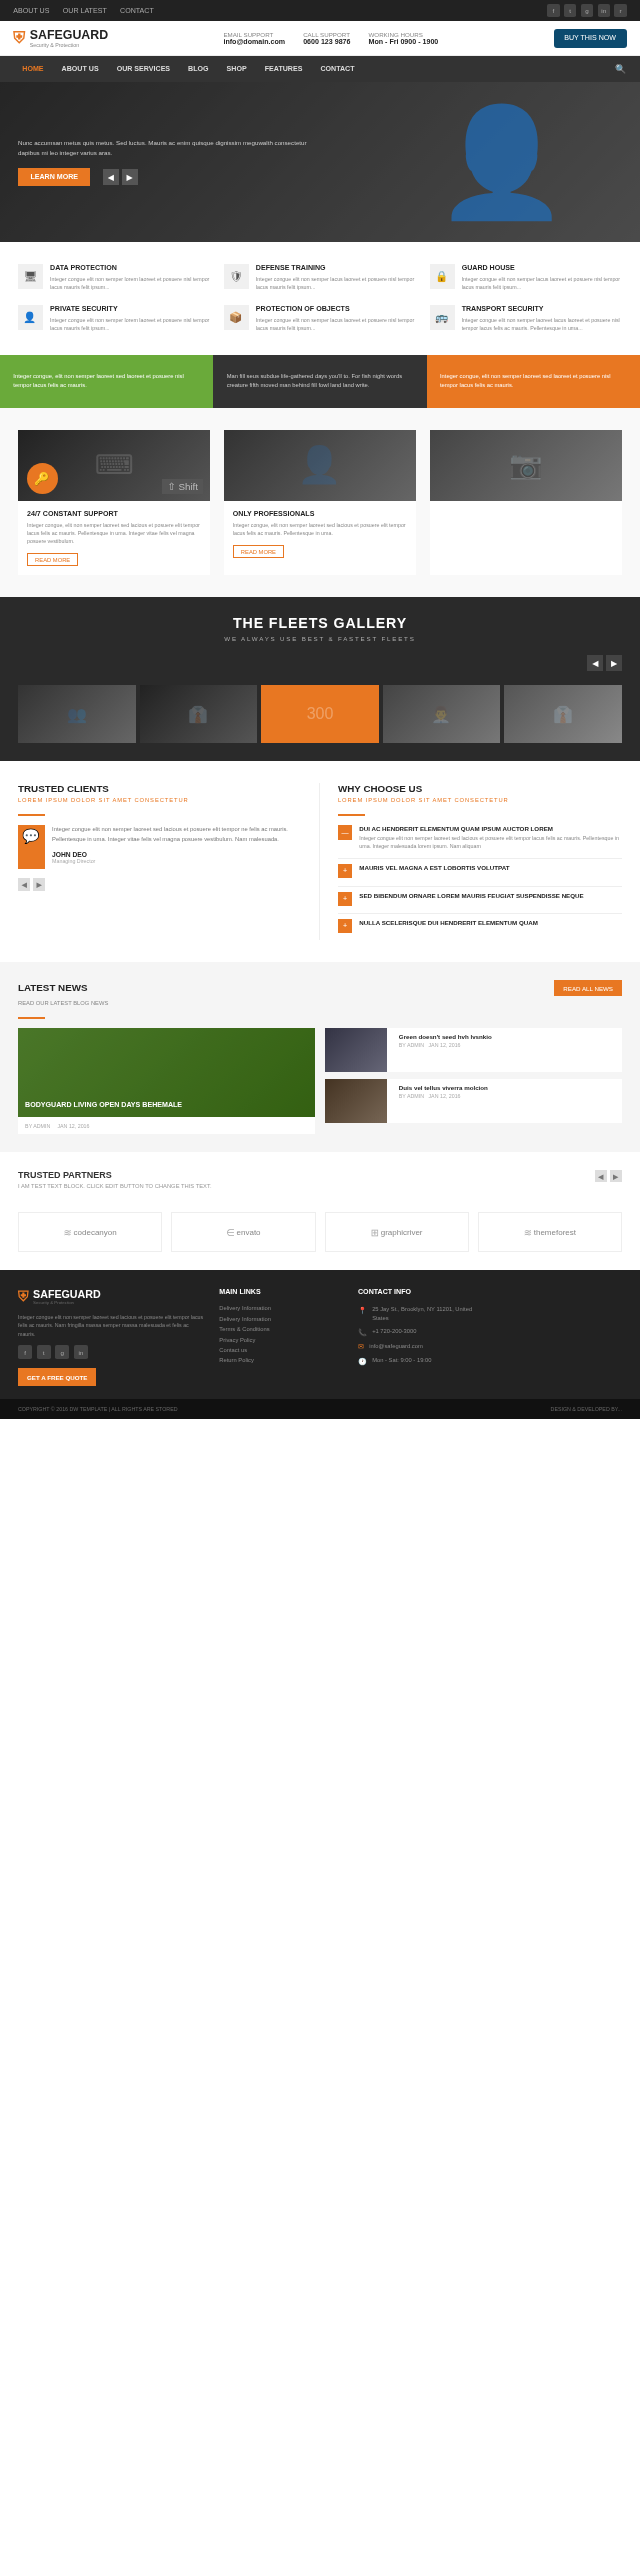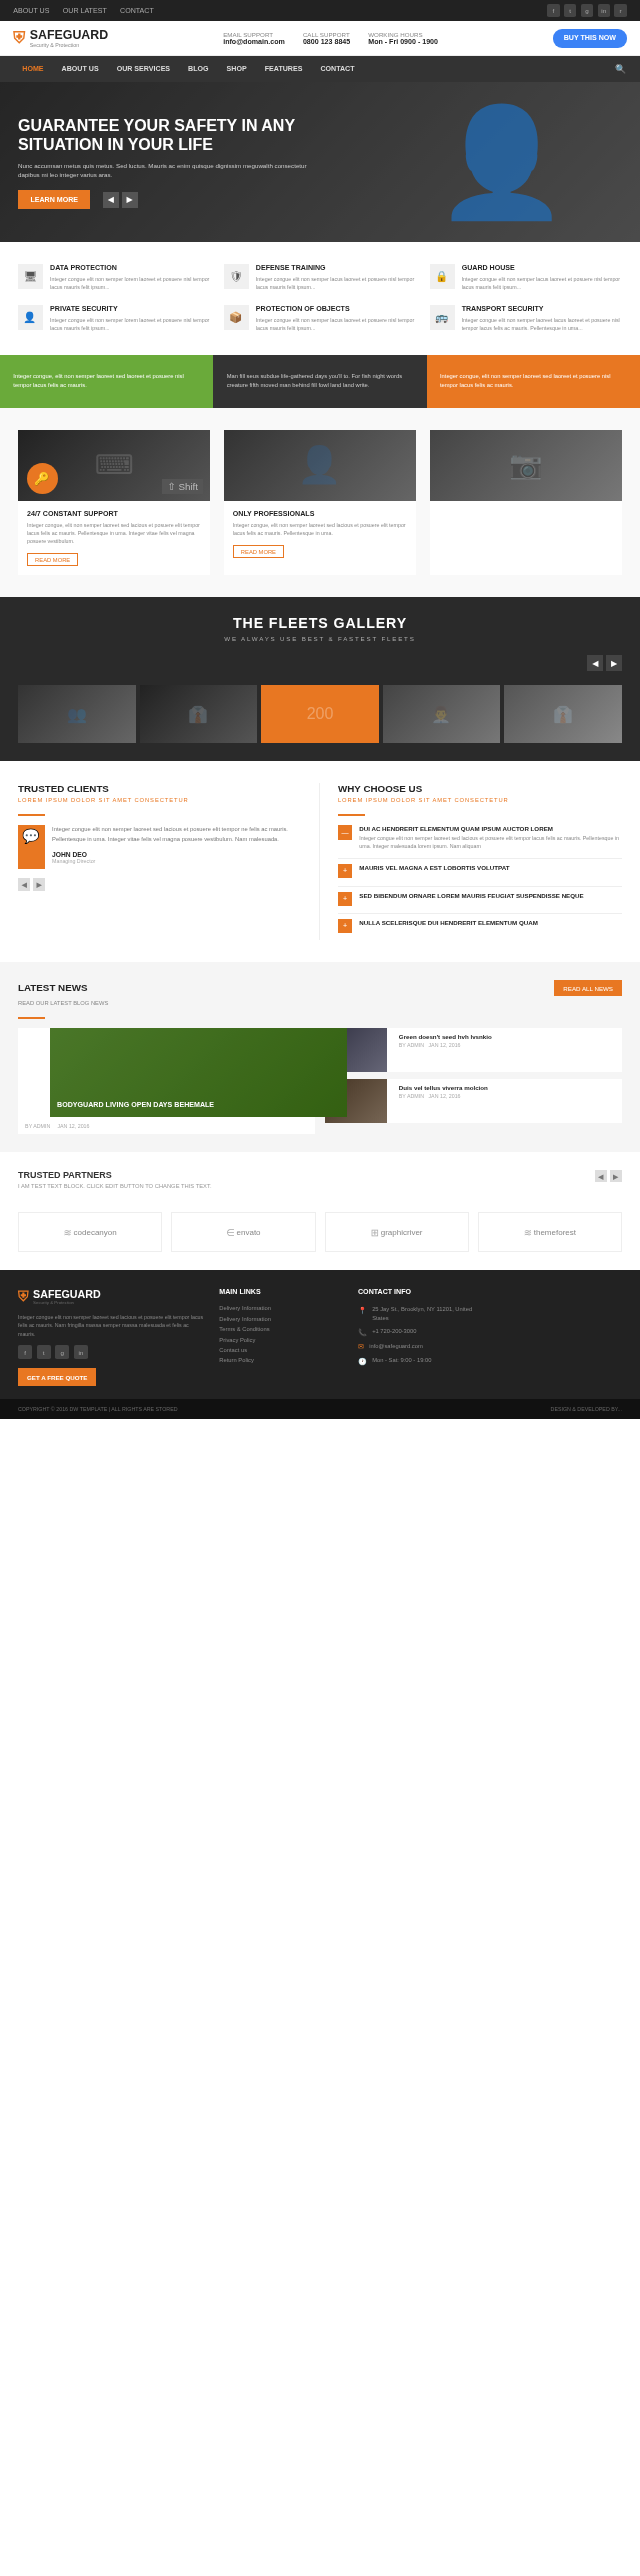--- a/index.html
+++ b/index.html
@@ -13,21 +13,21 @@
 
     
     .header { background: #fff; display: flex; justify-content: space-between; align-items: center; padding: 7.1px 13.3px; border-bottom: 0.9px solid #eee; }
     .logo { font-size: 12.4px; font-weight: bold; color: #222; display: flex; align-items: center; gap: 4.4px; }
     .logo-shield { color: #e87722; font-size: 16px; }
     .logo-subtitle { font-size: 5.3px; color: #888; display: block; font-weight: normal; }
     .header-info { display: flex; gap: 18px; font-size: 6.2px; }
     .header-info-item { display: flex; flex-direction: column; }
     .header-info-label { color: #888; }
     .header-info-value { color: #222; font-weight: bold; font-size: 7.1px; }
-    .buy-now-btn { background: #3b82f6; color: #fff; padding: 5.3px 10.7px; font-size: 7.1px; font-weight: bold; cursor: pointer; border: none; border-radius: 9px; }
+    .buy-now-btn { background: #0c4a6e; color: #fff; padding: 5.3px 10.7px; font-size: 7.1px; font-weight: normal; cursor: pointer; border: none; border-radius: 3px; }
 
     
     .nav { background: #333; display: flex; align-items: center; padding: 0 13.3px; }
     .nav-item { color: #ddd; padding: 9px 9px; font-size: 7.1px; cursor: pointer; text-transform: uppercase; font-weight: bold; }
     .nav-item.active { color: #e87722; }
     .nav-search { margin-left: auto; color: #aaa; cursor: pointer; font-size: 9px; }
 
     
     .hero { background: linear-gradient(rgba(0,0,0,0.5), rgba(0,0,0,0.5)), #555; min-height: 160px; display: flex; align-items: center; padding: 27px 18px; position: relative; overflow: hidden; }
     .hero-bg { position: absolute; top: 0; left: 0; right: 0; bottom: 0; background: linear-gradient(135deg, #444 0%, #666 50%, #888 100%); z-index: 0; }
@@ -103,21 +103,21 @@
     .why-content p { font-size: 5.3px; color: #888; line-height: 1.5; }
     .why-divider { height: 0.9px; background: #eee; margin: 5.3px 0; }
 
     
     .news-section { background: #f5f5f5; padding: 18px; }
     .news-header { display: flex; justify-content: space-between; align-items: center; margin-bottom: 3.6px; }
     .news-subtitle { font-size: 5.8px; color: #888; text-transform: uppercase; margin-bottom: 10.7px; }
     .read-all-btn { background: #e87722; color: #fff; padding: 4.4px 9px; font-size: 6.2px; cursor: pointer; border: none; }
     .news-grid { display: grid; grid-template-columns: 1fr 1fr; gap: 10.7px; }
     .news-main { background: #fff; }
-    .news-main-img { width: 100%; height: 89px; background: linear-gradient(135deg, #6aaa3a 0%, #4a8a1a 100%); position: relative; display: flex; align-items: flex-end; padding: 7.1px; margin-left: 32px; }
+    .news-main-img { width: 100%; height: 89px; background: linear-gradient(135deg, #6aaa3a 0%, #4a8a1a 100%); position: relative; display: flex; align-items: flex-end; padding: 7.1px; }
     .news-main-overlay { position: absolute; top: 0; left: 0; right: 0; bottom: 0; background: rgba(0,0,0,0.3); }
     .news-main-title { position: relative; z-index: 1; color: #fff; font-size: 7.1px; font-weight: bold; text-transform: uppercase; line-height: 1.3; }
     .news-main-meta { font-size: 5.3px; color: #aaa; padding: 5.3px 7.1px; background: #fff; display: flex; gap: 7.1px; }
     .news-small-list { display: flex; flex-direction: column; gap: 7.1px; }
     .news-small { display: flex; gap: 7.1px; background: #fff; }
     .news-small-img { width: 62px; height: 44px; flex-shrink: 0; }
     .news-small-img-1 { background: linear-gradient(135deg, #334 0%, #667 100%); }
     .news-small-img-2 { background: linear-gradient(135deg, #432 0%, #765 100%); }
     .news-small-content { padding: 4.4px; flex: 1; }
     .news-small-title { font-size: 6.2px; font-weight: bold; color: #222; margin-bottom: 2.7px; }
@@ -190,21 +190,21 @@
       <span class="logo-subtitle">Security &amp; Protection</span>
     </div>
   </div>
   <div class="header-info">
     <div class="header-info-item">
       <span class="header-info-label">EMAIL SUPPORT</span>
       <span class="header-info-value">info@domain.com</span>
     </div>
     <div class="header-info-item">
       <span class="header-info-label">CALL SUPPORT</span>
-      <span class="header-info-value">0800 123 8845</span>
+      <span class="header-info-value">0600 123 9876</span>
     </div>
     <div class="header-info-item">
       <span class="header-info-label">WORKING HOURS</span>
       <span class="header-info-value">Mon - Fri 0900 - 1900</span>
     </div>
   </div>
   <button class="buy-now-btn">BUY THIS NOW</button>
 </div>
 
 <nav class="nav">
@@ -219,21 +219,20 @@
 </nav>
 
 <div class="hero">
   <div class="hero-bg"></div>
   <div class="hero-overlay"></div>
 
   <div style="position:absolute;right:71px;top:0;bottom:0;display:flex;align-items:center;z-index:1;opacity:0.6;">
     <div style="font-size:107px;color:#888;">👤</div>
   </div>
   <div class="hero-content">
-    <h1 class="hero-title">GUARANTEE YOUR SAFETY IN ANY SITUATION IN YOUR LIFE</h1>
     <p class="hero-text">Nunc accumsan metus quis metus. Sed luctus. Mauris ac enim quisque dignissim meguwalth consectetur dapibus mi leo integer varius aras.</p>
     <div style="display:flex;align-items:center;gap:5.3px;">
       <button class="hero-btn">LEARN MORE</button>
       <div class="hero-arrows">
         <div class="hero-arrow">◀</div>
         <div class="hero-arrow">▶</div>
       </div>
     </div>
   </div>
 </div>
@@ -352,21 +351,21 @@
     </div>
   </div>
   <div class="gallery-grid">
     <div class="gallery-item gallery-item-1">
       <span style="color:rgba(255,255,255,0.2);font-size:16px;">👥</span>
     </div>
     <div class="gallery-item gallery-item-2">
       <span style="color:rgba(255,255,255,0.2);font-size:16px;">👔</span>
     </div>
     <div class="gallery-item gallery-item-3">
-      <span style="color:rgba(255,255,255,0.3);font-size:16px;">200</span>
+      <span style="color:rgba(255,255,255,0.3);font-size:16px;">300</span>
     </div>
     <div class="gallery-item gallery-item-4">
       <span style="color:rgba(255,255,255,0.2);font-size:16px;">👨‍💼</span>
     </div>
     <div class="gallery-item gallery-item-5">
       <span style="color:rgba(255,255,255,0.2);font-size:16px;">👔</span>
     </div>
   </div>
 </div>
 

